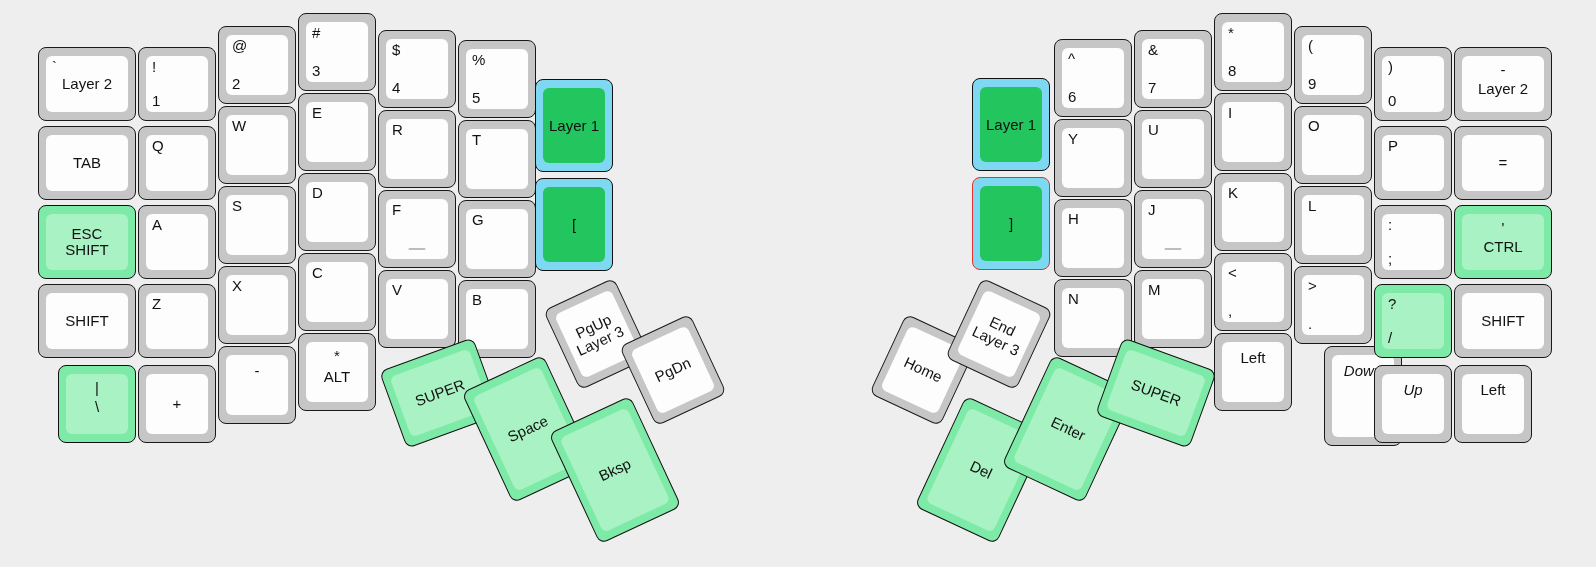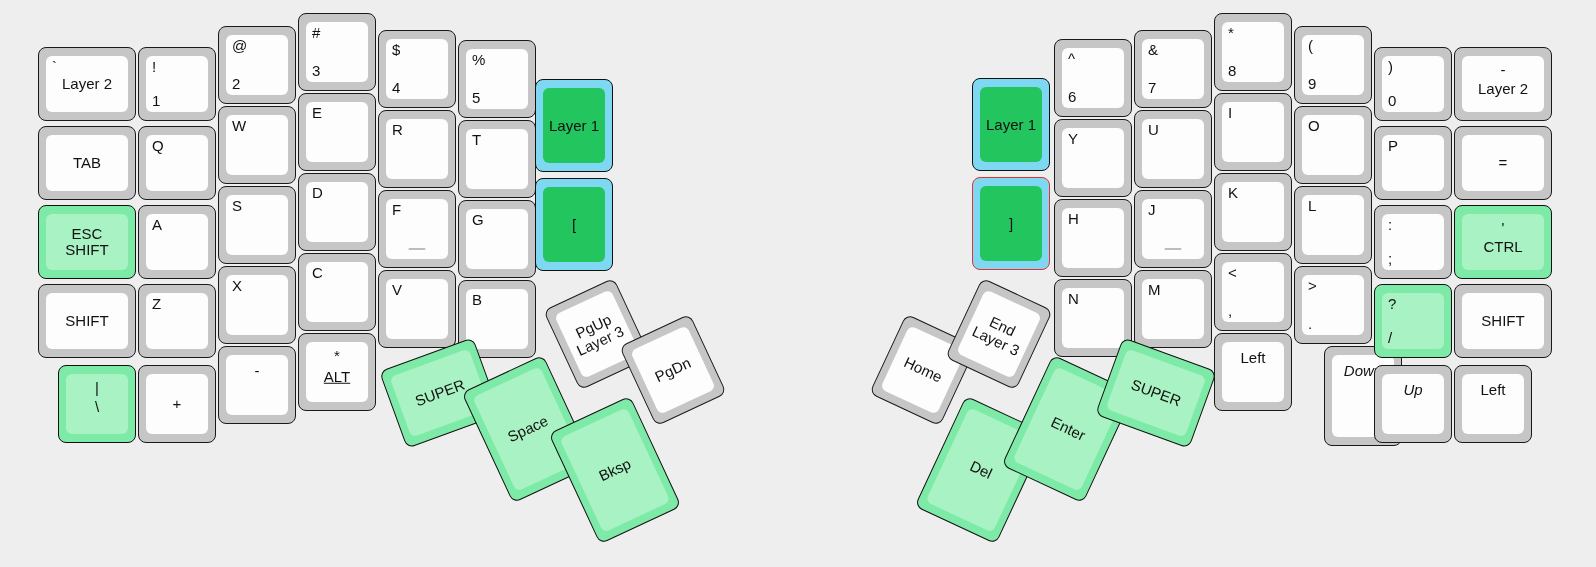--- a/index.html
+++ b/index.html
@@ -183,21 +183,21 @@
         </div>
       </div>
       <div class="key k-white" style="left: 298px; top: 253px; width: 78px; height: 78px;">
         <div class="cap">
           <div class="lg lg-tl">C</div>
         </div>
       </div>
       <div class="key k-white" style="left: 298px; top: 333px; width: 78px; height: 78px;">
         <div class="cap">
           <div class="lg lg-tc" style="top: 6px;">*</div>
-          <div class="lg" style="left: 0px; right: 0px; top: 50%; transform: translateY(-20%); text-decoration: underline;">ALT</div>
+          <div class="lg" style="left: 0px; right: 0px; top: 50%; transform: translateY(-20%);">ALT</div>
         </div>
       </div>
       <div class="key k-white" style="left: 378px; top: 30px; width: 78px; height: 78px;">
         <div class="cap">
           <div class="lg lg-tl">$</div>
           <div class="lg lg-bl">4</div>
         </div>
       </div>
       <div class="key k-white" style="left: 378px; top: 110px; width: 78px; height: 78px;">
         <div class="cap">

